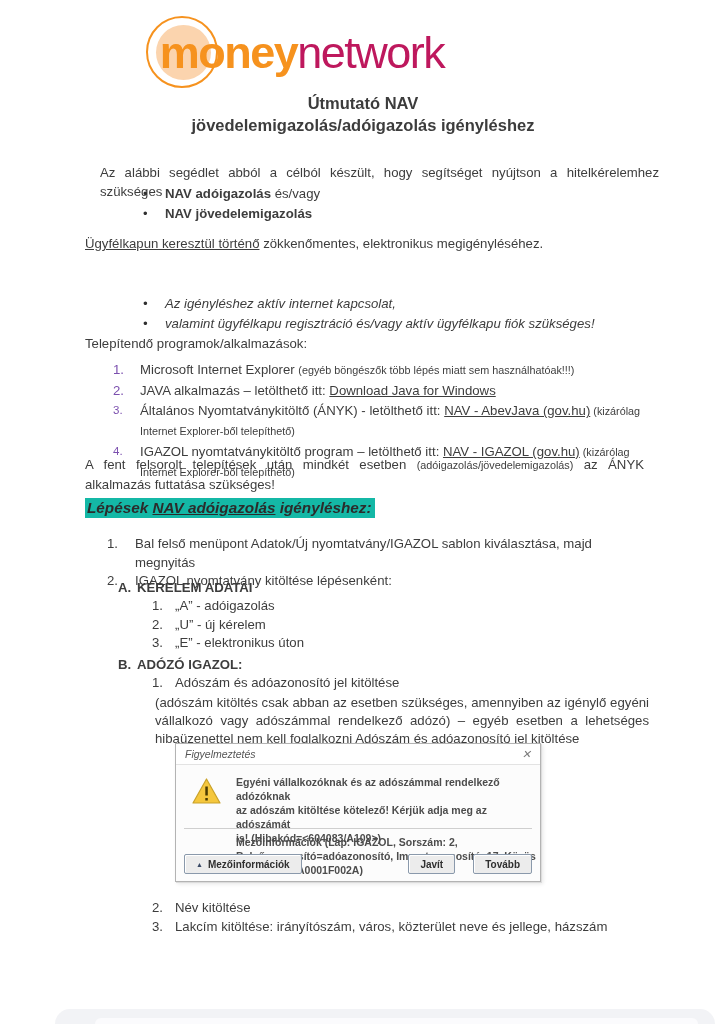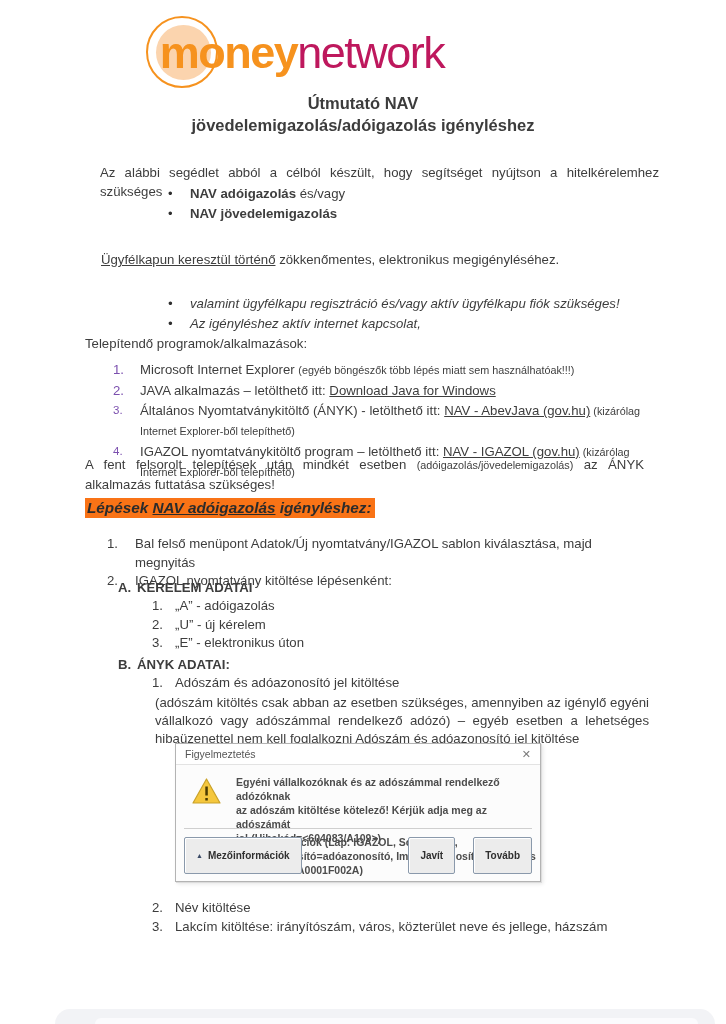--- a/index.html
+++ b/index.html
@@ -27,65 +27,65 @@
   
   .title { top:92px; left:0; width:726px; text-align:center; font-weight:bold; font-size:16.5px; line-height:22px; color:#3c3c3c; }
   .para { left:85px; width:559px; }
   .justify { text-align: justify; }
   .u { text-decoration: underline; }
   .b { font-weight: bold; }
   .small { font-size: 10.8px; }
 
   
   .blist { left:165px; width:480px; }
-  .bli { position:relative; line-height:20px;margin-left:25px; }
+  .bli { position:relative; line-height:20px; }
   .bli::before { content:"•"; position:absolute; left:-22px; top:0; font-size:13px; color:#2f2f2f; }
   .ital { font-style: italic; }
 
   
   .plist { left:140px; width:505px; }
   .prow { position:relative; margin-bottom:1px; }
   .pnum { position:absolute; left:-27px; top:0; color:#7b4fae; }
   .pnum.sm { font-size:11.5px; }
 
   
   .steps-h { left:85px; }
-  .hl { background:#f97316; color:#2b2b2b; font-style:italic; font-weight:bold; font-size:15.3px; padding:1px 3px 2px 2px; }
+  .hl { background:#14b8a6; color:#2b2b2b; font-style:italic; font-weight:bold; font-size:15.3px; padding:1px 3px 2px 2px; }
 
   
   .slist { left:135px; width:515px; }
   .srow { position:relative; line-height:18.5px; }
   .snum { position:absolute; left:-28px; }
 
   
   .sec { left:118px; font-weight:bold; }
   .seclabel { display:inline-block; width:19px; }
   .alist { left:175px; width:470px; }
   .arow { position:relative; line-height:18.5px; }
   .anum { position:absolute; left:-23px; }
   .bnote { left:152px; width:494px; }
 
   
   .dialog { top:743px; left:175px; width:366px; height:139px;
     background:#fcfcfc; border:1px solid #b3b3b3;
     box-shadow: 1px 1px 0 #dcdcdc, 2px 2px 4px rgba(0,0,0,0.10);
     font-size:10.5px; line-height:14px; color:#4c4c4c; }
   .dlg-titlebar { position:absolute; top:0; left:0; right:0; height:21px; background:#ffffff;
-    border-bottom:1px solid #e3e3e3; display:flex; align-items:center; justify-content:space-between; padding:0 9px; }
+    border-bottom:1px solid #e3e3e3; display:flex; align-items:center; justify-content:space-between; padding:0 9px;font-style:italic; }
   .dlg-title { font-size:10.5px; color:#555; }
   .dlg-close { color:#7a7a7a; font-size:11px; cursor:default; }
   .warn-icon { position:absolute; left:15px; top:33px; }
   .warn-text { position:absolute; left:60px; top:31px; font-weight:bold; }
   .dlg-sep { position:absolute; left:8px; right:8px; top:84px; border-top:1px solid #cfcfcf; }
   .dlg-info { position:absolute; left:60px; top:91px; font-weight:bold; }
   .dlg-buttons { position:absolute; left:0; right:0; bottom:0; height:31px; padding:0 8px 7px 8px;
     display:flex; align-items:flex-end; justify-content:space-between; }
   .jbtn { background:#ececec; border:1px solid #8a99ab; border-radius:2px;
     font-family:"Liberation Sans", sans-serif; font-size:10px; font-weight:bold; color:#2f2f2f;
-    height:37px; padding:0 11px; box-shadow: inset 1px 1px 0 #ffffff; display:flex; align-items:center; gap:5px; }
+    height:20px; padding:0 11px; box-shadow: inset 1px 1px 0 #ffffff; display:flex; align-items:center; gap:5px; }
   .jbtn-right { display:flex; gap:18px; }
   .tri-up { font-size:7px; color:#3a4a66; line-height:7px; }
 
   
   .footer-outer { left:55px; right:11px; bottom:0; height:15px; background:#f2f3f6; border-radius:16px 16px 0 0; }
   .footer-inner { position:absolute; left:40px; right:17px; bottom:0; height:6px; background:#fbfbfd; border-radius:8px 8px 0 0; }
 </style>
 </head>
 <body>
 
@@ -105,27 +105,27 @@
     <div>jövedelemigazolás/adóigazolás igényléshez</div>
   </div>
 
   <p class="abs para justify" style="top:148px; margin:15px;">Az alábbi segédlet abból a célból készült, hogy segítséget nyújtson a hitelkérelemhez szükséges</p>
 
   <div class="abs blist" style="top:184px;">
     <div class="bli"><span class="b">NAV adóigazolás</span><span> és/vagy</span></div>
     <div class="bli"><span class="b">NAV jövedelemigazolás</span><span></span></div>
   </div>
 
-  <p class="abs para" style="top:234px; margin:16px;">
+  <p class="abs para" style="top:234px; margin:0;">
     <span class="u">Ügyfélkapun keresztül történő</span><span> zökkenőmentes, elektronikus megigényléséhez.</span>
   </p>
 
   <div class="abs blist ital" style="top:294px;">
+    <div class="bli">Az igényléshez aktív internet kapcsolat,</div>
     <div class="bli">valamint ügyfélkapu regisztráció és/vagy aktív ügyfélkapu fiók szükséges!</div>
-    <div class="bli">Az igényléshez aktív internet kapcsolat,</div>
   </div>
 
   <p class="abs para" style="top:334px; margin:0;">Telepítendő programok/alkalmazások:</p>
   <div class="abs plist" style="top:360px;">
     <div class="prow">
       <span class="pnum">1.</span><span>Microsoft Internet Explorer </span><span class="small">(egyéb böngészők több lépés miatt sem használhatóak!!!)</span>
     </div>
     <div class="prow">
       <span class="pnum">2.</span><span>JAVA alkalmazás – letölthető itt: </span><span class="u">Download Java for Windows</span>
     </div>
@@ -153,21 +153,21 @@
   <div class="abs sec" style="top:578px;">
     <span class="seclabel">A.</span><span>KÉRELEM ADATAI</span>
   </div>
   <div class="abs alist" style="top:597px;">
     <div class="arow"><span class="anum">1.</span><span>„A” - adóigazolás</span></div>
     <div class="arow"><span class="anum">2.</span><span>„U” - új kérelem</span></div>
     <div class="arow"><span class="anum">3.</span><span>„E” - elektronikus úton</span></div>
   </div>
 
   <div class="abs sec" style="top:655px;">
-    <span class="seclabel">B.</span><span>ÁNYK ADATAI:</span>
+    <span class="seclabel">B.</span><span>ADÓZÓ IGAZOL:</span>
   </div>
   <div class="abs alist" style="top:674px;">
     <div class="arow"><span class="anum">1.</span><span>Adószám és adóazonosító jel kitöltése</span></div>
   </div>
   <p class="abs bnote justify" style="top:691px; margin:3px; line-height:18px;">(adószám kitöltés csak abban az esetben szükséges, amennyiben az igénylő egyéni vállalkozó vagy adószámmal rendelkező adózó) – egyéb esetben a lehetséges hibaüzenettel nem kell foglalkozni Adószám és adóazonosító jel kitöltése</p>
 
   <div class="abs dialog">
     <div class="dlg-titlebar">
       <span class="dlg-title">Figyelmeztetés</span>
       <span class="dlg-close">✕</span>

